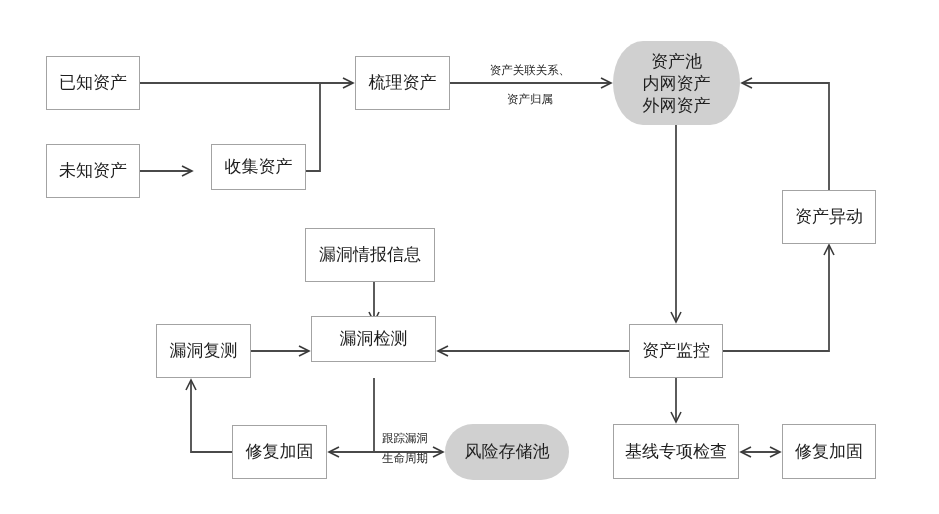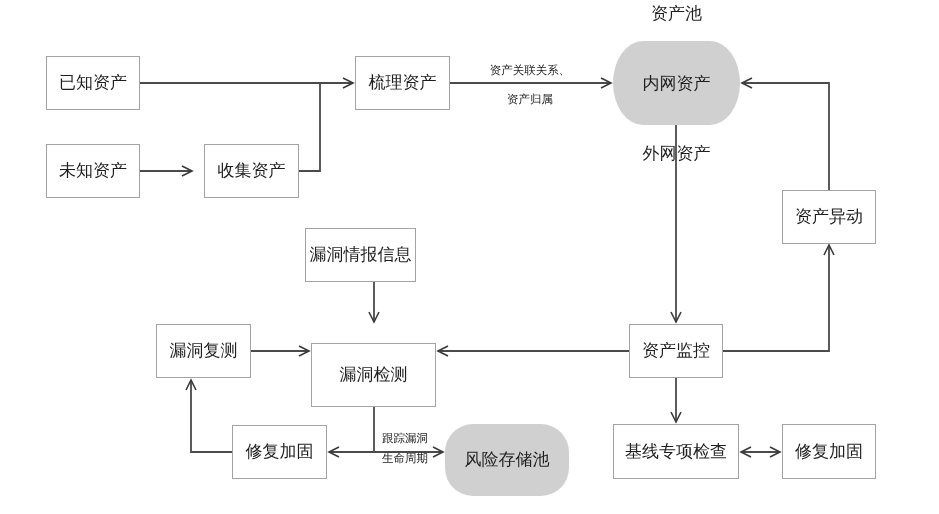--- a/index.html
+++ b/index.html
@@ -1,21 +1,21 @@
 <!DOCTYPE html>
 <html><head>
   <meta charset="utf-8">
   <style>
     html, body { margin: 0; padding: 0; background: #ffffff; }
     body { width: 939px; height: 514px; position: relative; overflow: hidden;
            font-family: "DejaVu Sans", "Liberation Sans", sans-serif; color: #222; }
     #canvas { position: absolute; left: 0; top: 0; width: 939px; height: 514px; }
     .node { position: absolute; box-sizing: border-box; display: flex; align-items: center;
             justify-content: center; text-align: center; font-size: 17px; color: #1e1e1e;
-            background: #fff; border: 1.5px solid #a3a3a3; line-height: 1.25; gap: 48px; }
+            background: #fff; border: 1.5px solid #a3a3a3; line-height: 1.25; }
     .pool { background: #d0d0d0; border: none; }
     .pool-asset { border-radius: 30px / 42px; flex-direction: column; font-size: 17px; line-height: 1.3; }
     .pool-risk { border-radius: 28px; }
     .edge-label { position: absolute; font-size: 11.5px; color: #1e1e1e; text-align: center; line-height: 1.2; white-space: nowrap; }
     svg line, svg polyline { stroke: #4a4a4a; stroke-width: 1.8; fill: none; }
     svg .ah { stroke: #3a3a3a; stroke-width: 1.6; fill: none; }
   </style>
 </head>
 <body>
 
@@ -70,21 +70,21 @@
     <polyline class="ah" points="751,447 741,452 751,457"></polyline>
     <polyline class="ah" points="770,447 780,452 770,457"></polyline>
   </svg>
 
   <div class="node" style="left:46px;top:56px;width:94px;height:54px">
     <span>已知资产</span>
   </div>
   <div class="node" style="left:46px;top:144px;width:94px;height:54px">
     <span>未知资产</span>
   </div>
-  <div class="node" style="left:204px;top:144px;width:95px;height:54px">
+  <div class="node" style="left:211px;top:144px;width:95px;height:46px">
     <span>收集资产</span>
   </div>
   <div class="node" style="left:355px;top:56px;width:95px;height:54px">
     <span>梳理资产</span>
   </div>
 
   <div class="edge-label" style="left:470px;top:64px;width:120px">
     <div>资产关联关系、</div>
     <div style="margin-top:15px">资产归属</div>
   </div>
@@ -92,43 +92,43 @@
   <div class="node pool pool-asset" style="left:613px;top:41px;width:127px;height:84px">
     <span>资产池</span>
     <span>内网资产</span>
     <span>外网资产</span>
   </div>
 
   <div class="node" style="left:782px;top:190px;width:94px;height:54px">
     <span>资产异动</span>
   </div>
 
-  <div class="node" style="left:305px;top:228px;width:111px;height:54px">
+  <div class="node" style="left:305px;top:228px;width:130px;height:54px">
     <span>漏洞情报信息</span>
   </div>
-  <div class="node" style="left:311px;top:343px;width:125px;height:64px">
+  <div class="node" style="left:311px;top:316px;width:125px;height:46px">
     <span>漏洞检测</span>
   </div>
   <div class="node" style="left:156px;top:324px;width:95px;height:54px">
     <span>漏洞复测</span>
   </div>
   <div class="node" style="left:629px;top:324px;width:94px;height:54px">
     <span>资产监控</span>
   </div>
 
   <div class="node" style="left:232px;top:425px;width:95px;height:54px">
     <span>修复加固</span>
   </div>
 
   <div class="edge-label" style="left:374px;top:432px;width:62px">
     <div>跟踪漏洞</div>
     <div style="margin-top:6px">生命周期</div>
   </div>
 
-  <div class="node pool pool-risk" style="left:445px;top:424px;width:124px;height:72px">
+  <div class="node pool pool-risk" style="left:445px;top:424px;width:124px;height:56px">
     <span>风险存储池</span>
   </div>
 
   <div class="node" style="left:613px;top:424px;width:126px;height:55px">
     <span>基线专项检查</span>
   </div>
   <div class="node" style="left:782px;top:424px;width:94px;height:55px">
     <span>修复加固</span>
   </div>
 </div>

